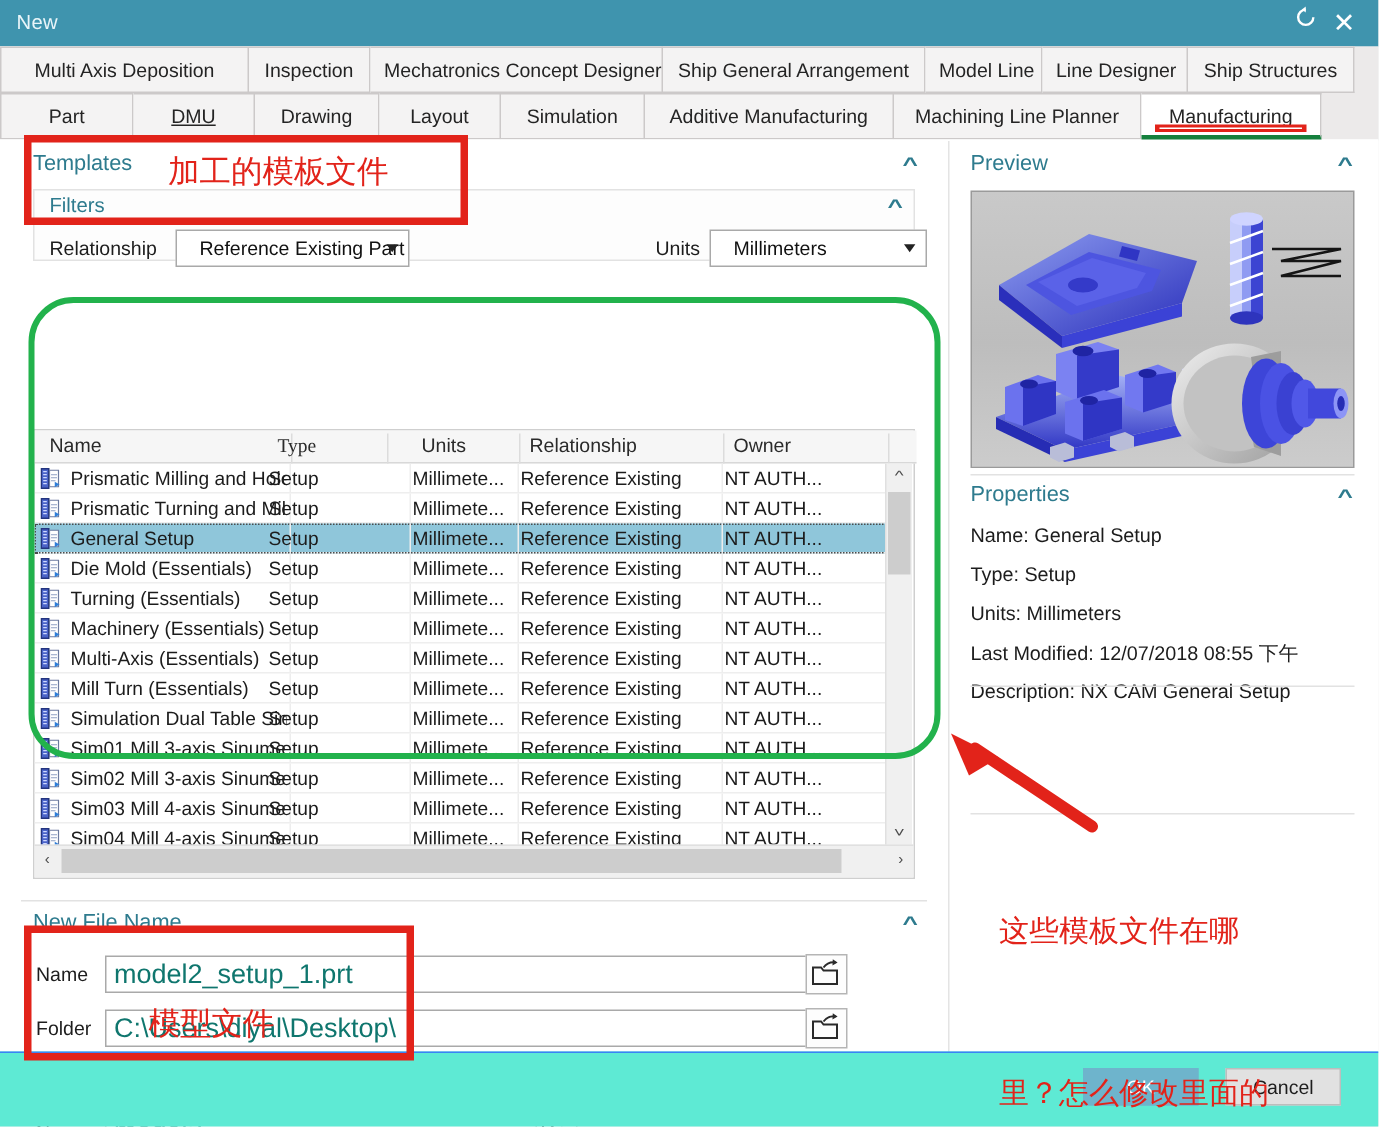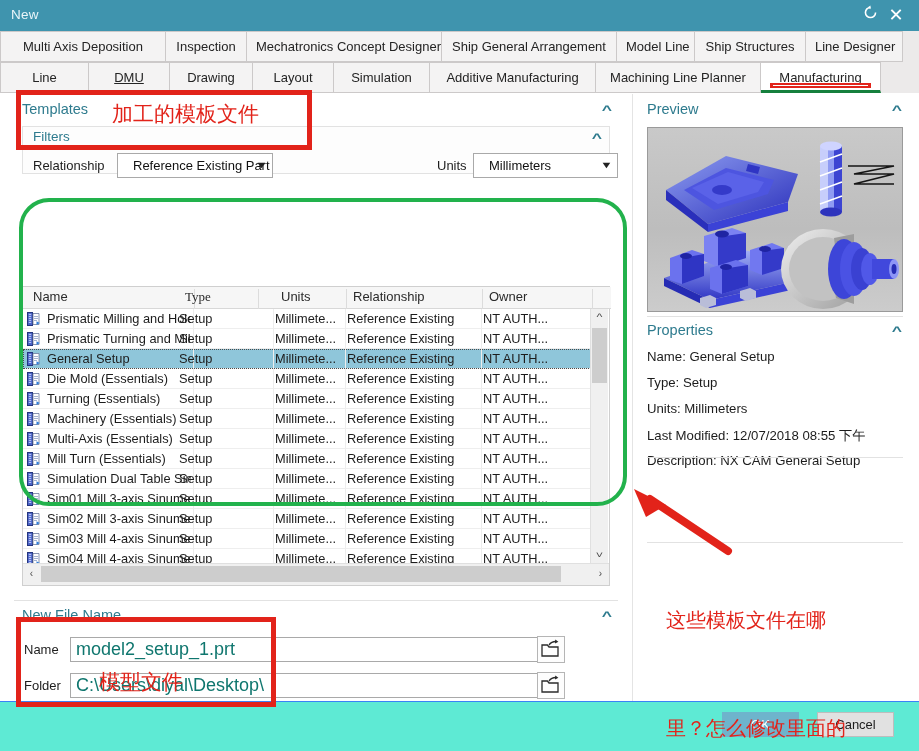--- a/index.html
+++ b/index.html
@@ -202,25 +202,25 @@
     <div class="tl-btn tl-close">✕</div>
   </div>
 
   <div class="tabzone">
     <div class="tabrow r1" id="tabrow1">
         <div class="tab first" style="width: 166px;"><span>Multi Axis Deposition</span></div>
         <div class="tab" style="width: 81px;"><span>Inspection</span></div>
         <div class="tab" style="width: 195px;"><span>Mechatronics Concept Designer</span></div>
         <div class="tab" style="width: 175px;"><span>Ship General Arrangement</span></div>
         <div class="tab" style="width: 78px;"><span>Model Line</span></div>
+        <div class="tab" style="width: 97px;"><span>Line Designer</span></div>
         <div class="tab" style="width: 111px;"><span>Ship Structures</span></div>
-        <div class="tab" style="width: 97px;"><span>Line Designer</span></div>
       </div>
     <div class="tabrow r2" id="tabrow2">
-        <div class="tab first" style="width: 89px;"><span>Line</span></div>
+        <div class="tab first" style="width: 89px;"><span>Part</span></div>
         <div class="tab" style="width: 81px; text-decoration: underline;"><span>DMU</span></div>
         <div class="tab" style="width: 83px;"><span>Drawing</span></div>
         <div class="tab" style="width: 81px;"><span>Layout</span></div>
         <div class="tab" style="width: 96px;"><span>Simulation</span></div>
         <div class="tab" style="width: 166px;"><span>Additive Manufacturing</span></div>
         <div class="tab" style="width: 165px;"><span>Machining Line Planner</span></div>
         <div class="tab active" style="width: 120px;"><span>Manufacturing</span><div class="ulmark"></div></div>
       </div>
   </div>
 

